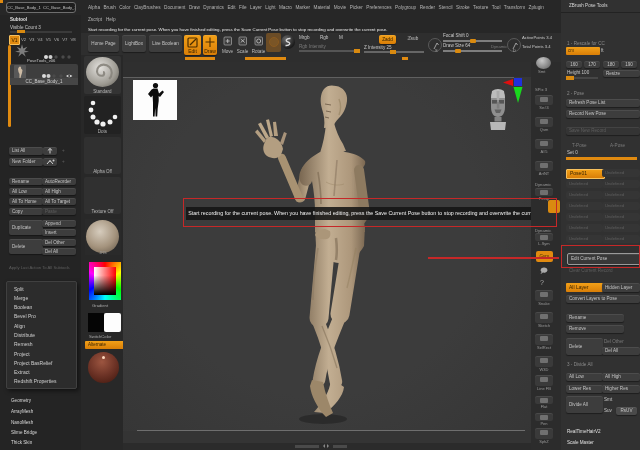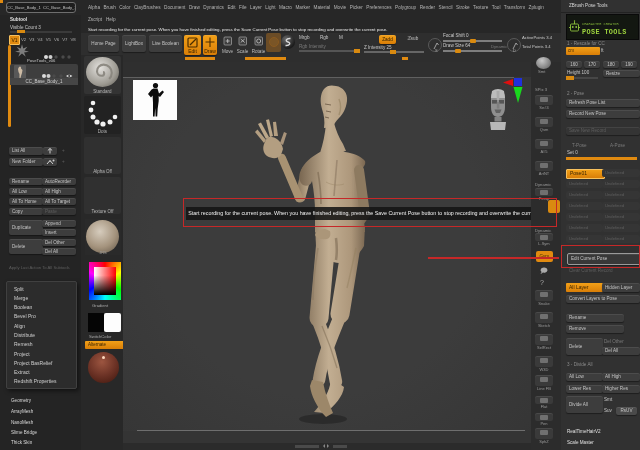--- a/index.html
+++ b/index.html
@@ -418,35 +418,20 @@
       </div>
       <div class="lbl" style="left:535px;top:439px;width:18px;text-align:center;color:#9a9a9a;font-size:4px;">SphZ</div>
       <div class="abs" style="left:548px;top:200px;width:12px;height:13px;background:#d98a10;border-radius:2px;"></div>
       <div class="abs" style="left:536px;top:251px;width:17px;height:11px;background:#e08a10;border-radius:2px;font-size:4.5px;line-height:11px;text-align:center;color:#3a2400;">Gyro</div>
     </div>
 
   <div class="abs" style="left:561px;top:0;width:79px;height:450px;background:#313131;"></div>
   <div class="lbl" style="left:569px;top:3px;color:#d8d8d8;">ZBrush Pose Tools</div>
   <div class="abs" style="left:561px;top:12px;width:79px;height:1px;background:#222;"></div>
 
-  <div class="abs" style="left:566px;top:14px;width:71px;height:24px;background:#131711;border:1px solid #0a0a0a;overflow:hidden;">
-    <svg width="71" height="24" viewBox="0 0 71 24">
-      <g fill="none" stroke="#8fc33c" stroke-width=".9">
-        <rect x="3.5" y="9" width="8" height="7" rx="1"></rect>
-          <circle cx="5.8" cy="12" r=".9" fill="#8fc33c" stroke="none"></circle>
-          <circle cx="9.2" cy="12" r=".9" fill="#8fc33c" stroke="none"></circle>
-          <line x1="7.5" y1="6.5" x2="7.5" y2="9"></line>
-          <circle cx="7.5" cy="6" r=".7" fill="#8fc33c" stroke="none"></circle>
-          <line x1="2" y1="12.5" x2="3.5" y2="12.5"></line>
-          <line x1="11.5" y1="12.5" x2="13" y2="12.5"></line>
-      </g>
-      <text x="15" y="10" font-size="3.6" fill="#7fae38" font-family="Liberation Mono">CHARACTER CREATOR</text>
-      <text x="15" y="18.5" font-size="6.8" font-weight="bold" fill="#9ed43e" font-family="Liberation Mono" letter-spacing=".4">POSE TOOLS</text>
-    </svg>
-  </div>
   <div class="lbl" style="left:567px;top:41px;color:#8a8a8a;">1 - Rescale for CC</div>
   <div class="abs obtn" style="left:566px;top:47px;width:32px;height:8px;border-radius:1px;font-size:4.5px;line-height:8px;padding-left:2px;color:#4a2c00;">cm</div>
   <div class="lbl" style="left:601px;top:48px;">ft</div>
   <div class="btn btnc" style="left:566px;top:61px;width:16px;height:7px;">160</div>
   <div class="btn btnc" style="left:584px;top:61px;width:16px;height:7px;">170</div>
   <div class="btn btnc" style="left:603px;top:61px;width:16px;height:7px;">180</div>
   <div class="btn btnc" style="left:621px;top:61px;width:16px;height:7px;">190</div>
   <div class="lbl" style="left:567px;top:70px;">Height 100</div>
   <div class="btn" style="left:603px;top:70px;width:34px;height:7px;">Resize</div>
   <div class="abs" style="left:566px;top:77px;width:32px;height:2px;background:#474747;"></div>

